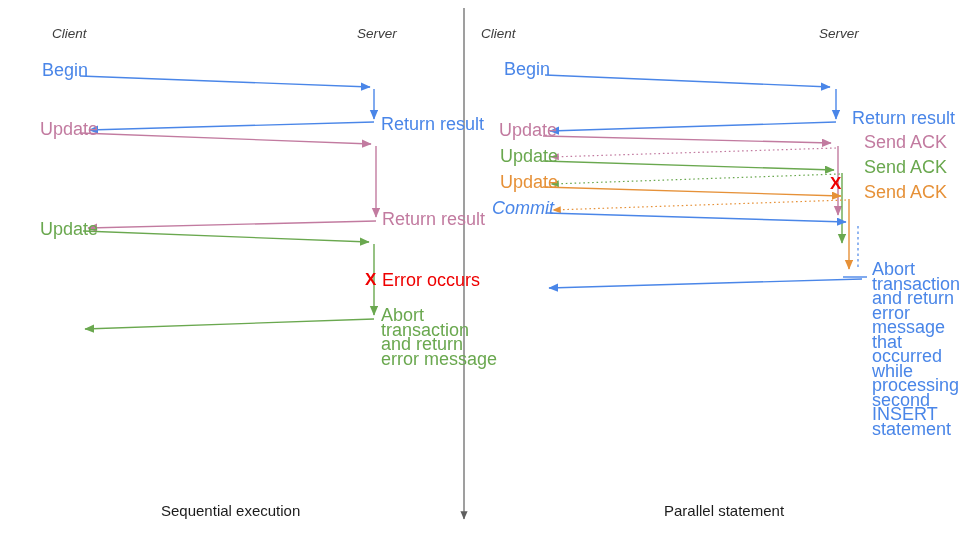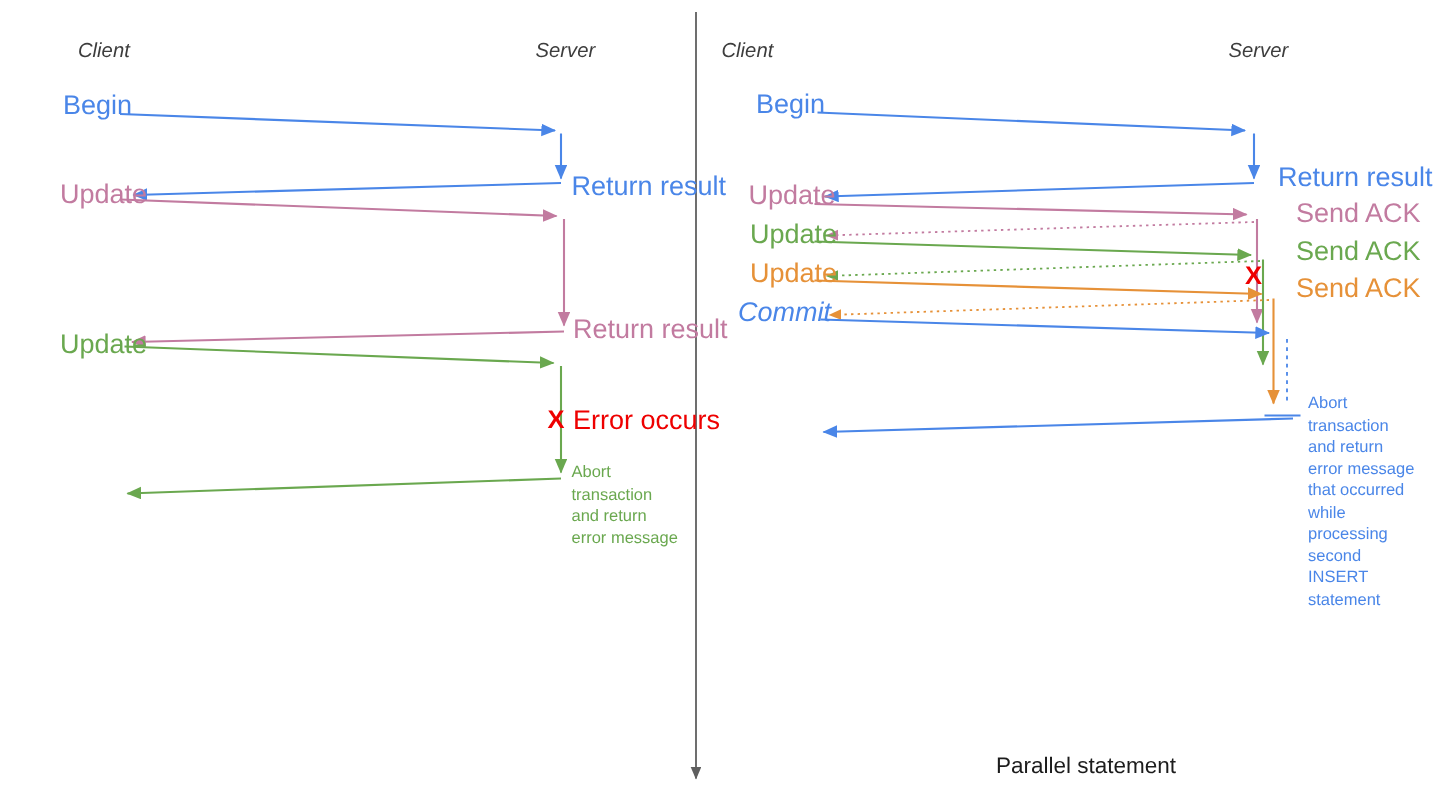--- a/index.html
+++ b/index.html
@@ -3,21 +3,21 @@
 <meta charset="utf-8">
 <style>
   html,body{margin:0;padding:0;background:#fff;}
   #stage{
     position:relative;width:960px;height:540px;background:#ffffff;
     font-family:"Liberation Sans","DejaVu Sans",sans-serif;overflow:hidden;
   }
   svg{position:absolute;left:0;top:0;}
   .lbl{position:absolute;font-size:18px;line-height:15px;white-space:nowrap;}
   .hdr{font-style:italic;font-size:13.5px;color:var(--heading);}
-  .note{white-space:pre-line;font-size:11px;line-height:14.5px;}
+  .note{white-space:pre-line;font-size:18px;line-height:14.5px;}
   .cap{font-size:15px;color:var(--caption);}
   .c-blue{color:var(--blue);} .c-pink{color:var(--pink);} .c-green{color:var(--green);}
   .c-orange{color:var(--orange);} .c-red{color:var(--red);} .c-axis{color:var(--caption);margin-top:31px;}
   .x-mark{position:absolute;font-size:17px;font-weight:bold;color:var(--red);line-height:17px;}
   line{fill:none;stroke-width:1.4;}
   .s-blue{stroke:var(--blue);} .s-pink{stroke:var(--pink);} .s-green{stroke:var(--green);}
   .s-orange{stroke:var(--orange);} .s-axis{stroke:var(--axis);stroke-width:1.2;}
   .dotted{stroke-dasharray:1.6 2.8;stroke-width:1.2;}
   .dashed{stroke-dasharray:2.5 3;stroke-width:1.2;}
   .m-blue{fill:var(--blue);} .m-pink{fill:var(--pink);} .m-green{fill:var(--green);}
@@ -92,20 +92,21 @@
   <div class="lbl c-blue" style="left:381px;top:117px;">Return result</div>
   <div class="lbl c-pink" style="left:40px;top:122px;">Update</div>
   <div class="lbl c-pink" style="left:382px;top:212px;">Return result</div>
   <div class="lbl c-green" style="left:40px;top:222px;">Update</div>
   <div class="x-mark" style="left:365px;top:271px;">X</div>
   <div class="lbl c-red" style="left:382px;top:273px;">Error occurs</div>
   <div class="lbl c-green note" style="left:381px;top:308px;">Abort
 transaction
 and return
 error message</div>
+  <div class="lbl cap" style="left:161px;top:503px;">Sequential execution</div>
 
   <div class="lbl c-blue" style="left:504px;top:62px;">Begin</div>
   <div class="lbl c-blue" style="left:852px;top:111px;">Return result</div>
   <div class="lbl c-pink" style="left:499px;top:123px;">Update</div>
   <div class="lbl c-pink" style="left:864px;top:135px;">Send ACK</div>
   <div class="lbl c-green" style="left:500px;top:149px;">Update</div>
   <div class="lbl c-green" style="left:864px;top:160px;">Send ACK</div>
   <div class="lbl c-orange" style="left:500px;top:175px;">Update</div>
   <div class="lbl c-orange" style="left:864px;top:185px;">Send ACK</div>
   <div class="lbl c-blue" style="left:492px;top:201px;font-style:italic;">Commit</div>

